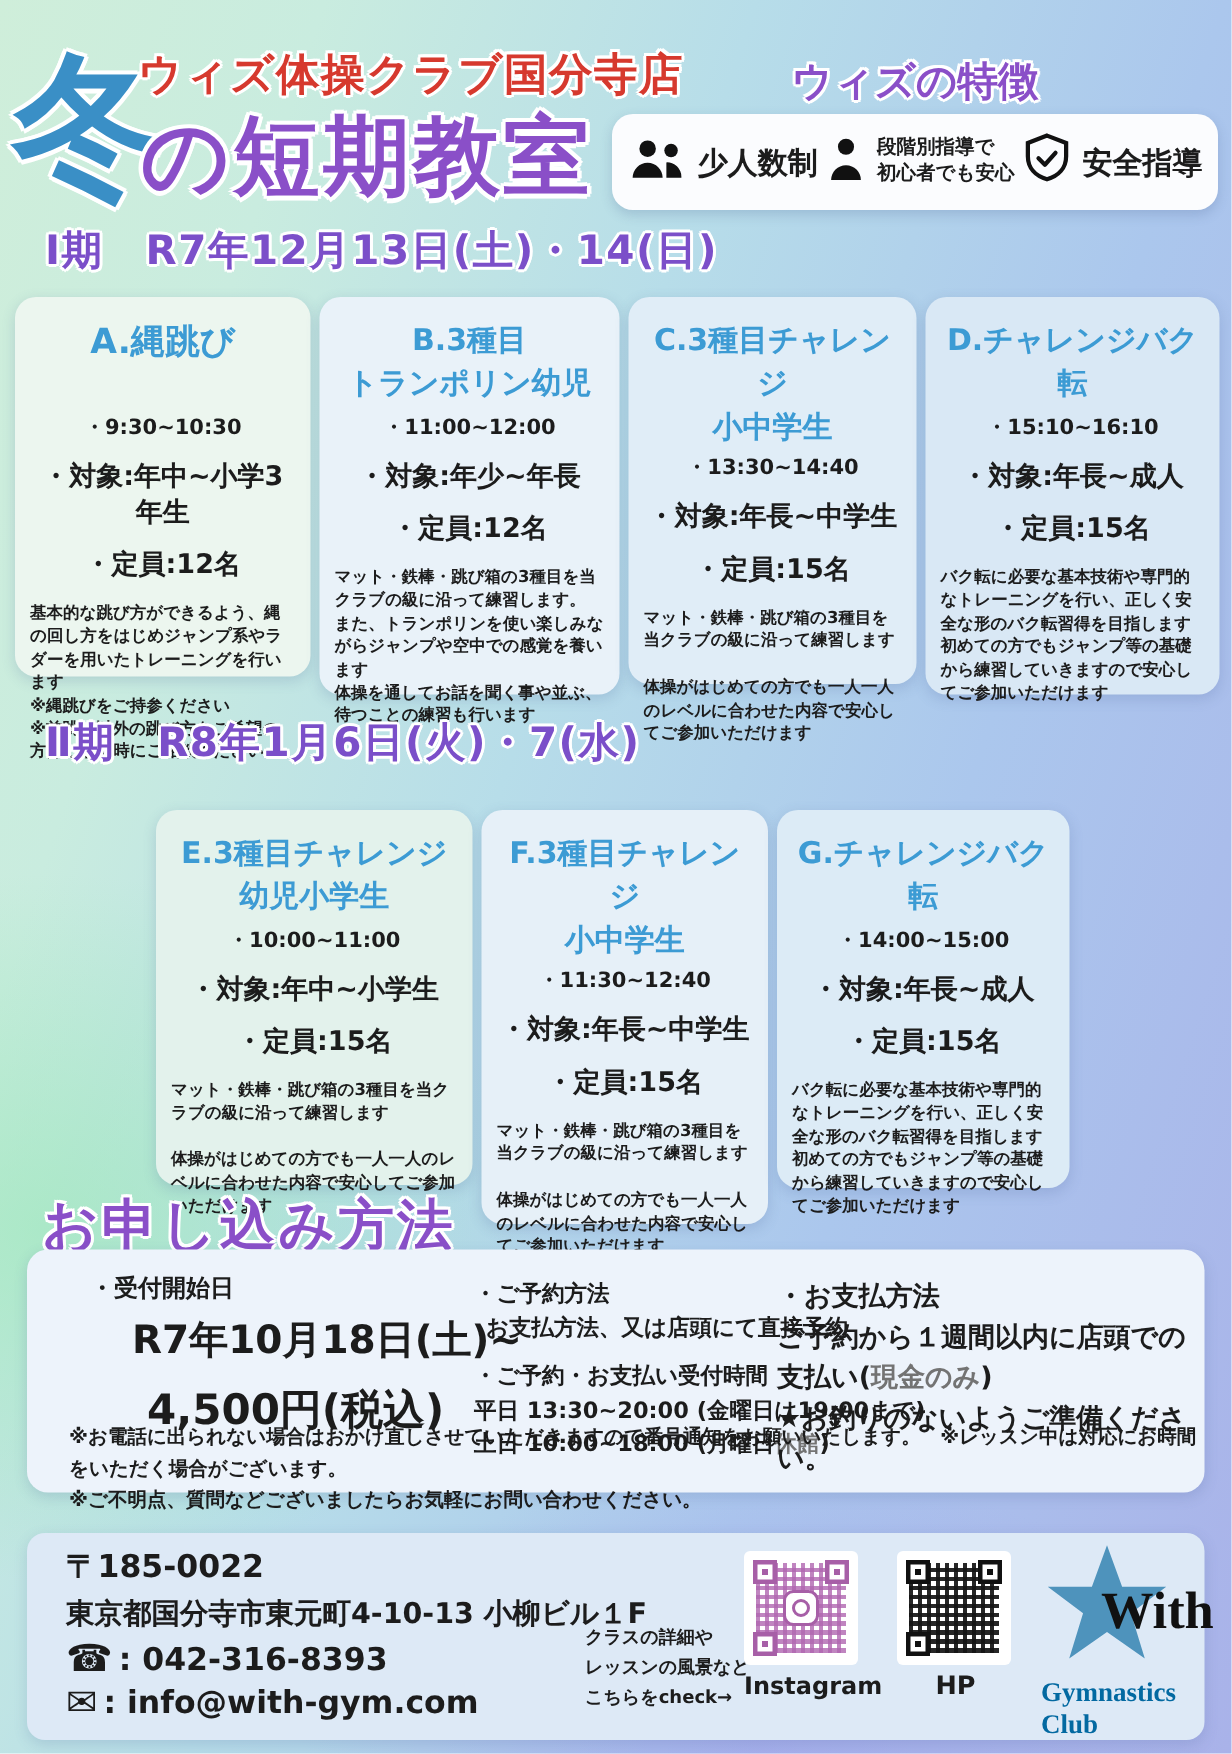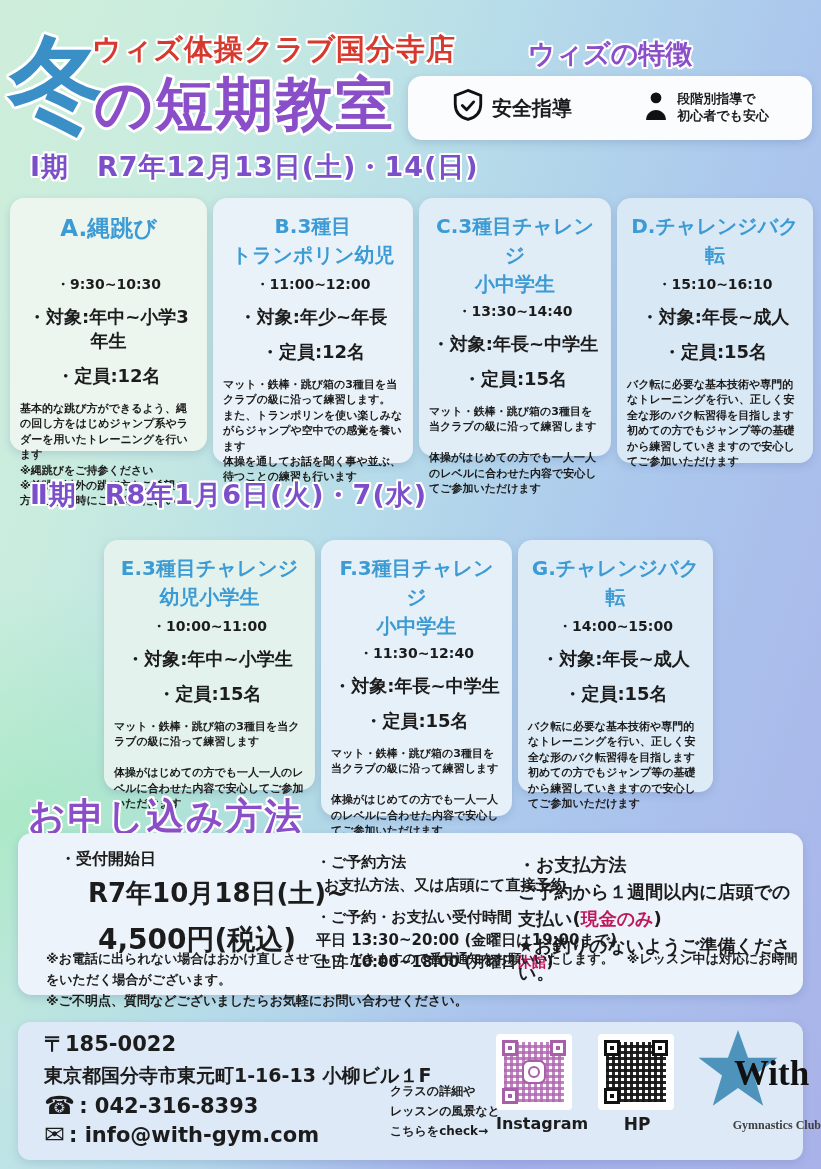--- a/index.html
+++ b/index.html
@@ -52,21 +52,21 @@
   .apply-box { left:18px; top:833px; width:785px; height:162px; background:#edf3fb; border-radius:14px;
     box-shadow:0 3px 9px rgba(70,95,150,.20); }
   .apx-label { font-size:16px; }
   .apx-c1 { position:absolute; left:42px; top:16px; }
   .apx-start { font-size:26px; padding-left:28px; margin:6px 0 10px; }
   .apx-fee   { font-size:28px; padding-left:38px; margin-top:8px; }
   .apx-c2 { position:absolute; left:298px; top:18px; font-size:15px; line-height:1.5; }
   .apx-c2 .ind { padding-left:8px; }
   .apx-c2 .gap { margin-top:10px; }
   .apx-c3 { position:absolute; left:500px; top:18px; width:288px; font-size:18px; line-height:1.5; word-break:break-all; }
-  .red { color:#be185d; }
+  .red { color:#737373; }
   .apx-notes { position:absolute; left:28px; top:116px; font-size:13px; line-height:1.6; }
 
   .footer-box { left:18px; top:1022px; width:785px; height:138px; background:#dde9f6; border-radius:12px;
     box-shadow:0 3px 9px rgba(70,95,150,.18); }
   .fcol { position:absolute; left:26px; top:8px; }
   .f-postal { font-size:21px; }
   .f-address { font-size:19px; margin-top:5px; }
   .contact-row { display:flex; align-items:center; gap:4px; margin-top:4px; font-size:21px; }
   .cicon { font-size:25px; line-height:1; }
   .fcheck { position:absolute; left:372px; top:60px; font-size:12px; line-height:1.65; white-space:pre-line; }
@@ -81,53 +81,64 @@
   .qm::after { content:""; position:absolute; inset:3px; background:#a75fa7; }
   .qr-hp .qm::after { background:#111; }
   .qm.tl { left:6px; top:6px; } .qm.tr { right:6px; top:6px; } .qm.bl { left:6px; bottom:6px; }
   .ig-glyph { position:absolute; inset:0; margin:auto; width:24px; height:24px; background:#fff; border:2.5px solid #a75fa7; border-radius:7px; }
   .ig-glyph::after { content:""; position:absolute; inset:4px; border:2.5px solid #a75fa7; border-radius:50%; }
   .qr-label { margin-top:4px; font-size:16px; }
   .qr-hp .qr-label { font-size:17px; }
   .flogo { position:absolute; left:676px; top:4px; width:127px; height:130px; font-family:"Liberation Serif","DejaVu Serif",serif; }
   .flogo svg { position:absolute; left:2px; top:4px; }
   .flogo-name { position:absolute; left:40px; top:28px; font-size:35px; color:#111; }
-  .flogo-sub { position:absolute; left:0; top:92px; width:127px; text-align:right; font-size:12px; color:#404040; }
+  .flogo-sub { position:absolute; left:0; top:92px; width:127px; text-align:left; font-size:18px; color:#0369a1; }
 </style>
 </head>
 <body>
 
 <div class="page">
 
   <div class="abs brand ow">ウィズ体操クラブ国分寺店</div>
   <div class="abs title-main ow-big">冬</div>
   <div class="abs title-sub ow-big">の短期教室</div>
 
   <div class="abs features-title ow">ウィズの特徴</div>
   <div class="abs features-box">
+    <div class="feat">
+      <span>
+        <svg viewBox="0 0 32 24" width="40" height="30">
+            <circle cx="11" cy="6.5" r="4.4" fill="#111"></circle>
+            <path d="M3 22c0-4.4 3.6-8 8-8s8 3.6 8 8z" fill="#111"></path>
+            <circle cx="23.5" cy="7.5" r="3.6" fill="#111"></circle>
+            <path d="M21 13.8a7.6 7.6 0 0 1 8 7.6v.6h-8z" fill="#111"></path>
+          </svg>
+      </span>
+      <span class="feat-label">少人数制</span>
+    </div>
+    <div class="feat">
+      <span>
+        <svg viewBox="0 0 24 26" width="28" height="32">
+            <circle cx="12" cy="6" r="4.6" fill="#111"></circle>
+            <path d="M3.5 25c0-4.7 3.8-8.5 8.5-8.5s8.5 3.8 8.5 8.5z" fill="#111"></path>
+          </svg>
+      </span>
+      <span class="feat-small">
+        <span>段階別指導で</span><br>
+        <span>初心者でも安心</span>
+      </span>
+    </div>
     <div class="feat">
       <span>
         <svg viewBox="0 0 24 25" width="34" height="36">
             <path d="M12 1.5 21 5v6.2c0 5.5-3.6 9.3-9 10.8-5.4-1.5-9-5.3-9-10.8V5Z" fill="none" stroke="#111" stroke-width="2"></path>
             <path d="m8 12.2 3 3 5-5.6" fill="none" stroke="#111" stroke-width="2" stroke-linecap="round" stroke-linejoin="round"></path>
           </svg>
       </span>
       <span class="feat-label">安全指導</span>
-    </div>
-    <div class="feat">
-      <span>
-        <svg viewBox="0 0 24 26" width="28" height="32">
-            <circle cx="12" cy="6" r="4.6" fill="#111"></circle>
-            <path d="M3.5 25c0-4.7 3.8-8.5 8.5-8.5s8.5 3.8 8.5 8.5z" fill="#111"></path>
-          </svg>
-      </span>
-      <span class="feat-small">
-        <span>段階別指導で</span><br>
-        <span>初心者でも安心</span>
-      </span>
     </div>
   </div>
 
   <div class="abs period-heading p1 ow">Ⅰ期　R7年12月13日(土)・14(日)</div>
 
   <div class="card card-a">
     <div class="card-title"><span>A.縄跳び</span><br><span></span></div>
     <div class="row-time">・9:30~10:30</div>
     <div class="row-target">・対象:年中~小学3年生</div>
     <div class="row-cap">・定員:12名</div>
@@ -217,21 +228,21 @@
     </div>
     <div class="apx-notes">
       <div>※お電話に出られない場合はおかけ直しさせていただきますので番号通知をお願いいたします。　※レッスン中は対応にお時間をいただく場合がございます。</div>
       <div>※ご不明点、質問などございましたらお気軽にお問い合わせください。</div>
     </div>
   </div>
 
   <div class="abs footer-box">
     <div class="fcol">
       <div class="f-postal">〒185-0022</div>
-      <div class="f-address">東京都国分寺市東元町1-16-13 小柳ビル１F</div>
+      <div class="f-address">東京都国分寺市東元町4-10-13 小柳ビル１F</div>
       <div class="contact-row">
         <span class="cicon">☎</span>
         <span>: 042-316-8393</span>
       </div>
       <div class="contact-row">
         <span class="cicon">✉</span>
         <span>: info@with-gym.com</span>
       </div>
     </div>
     <div class="fcheck">クラスの詳細や

